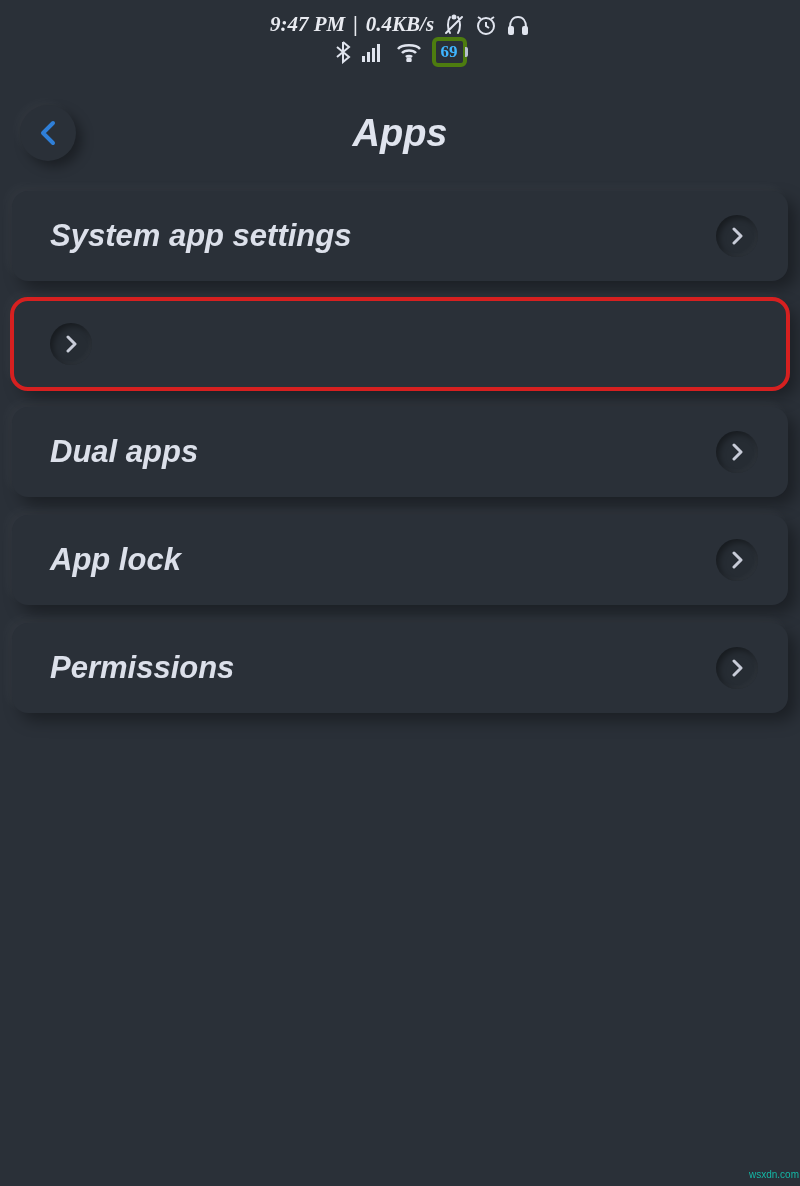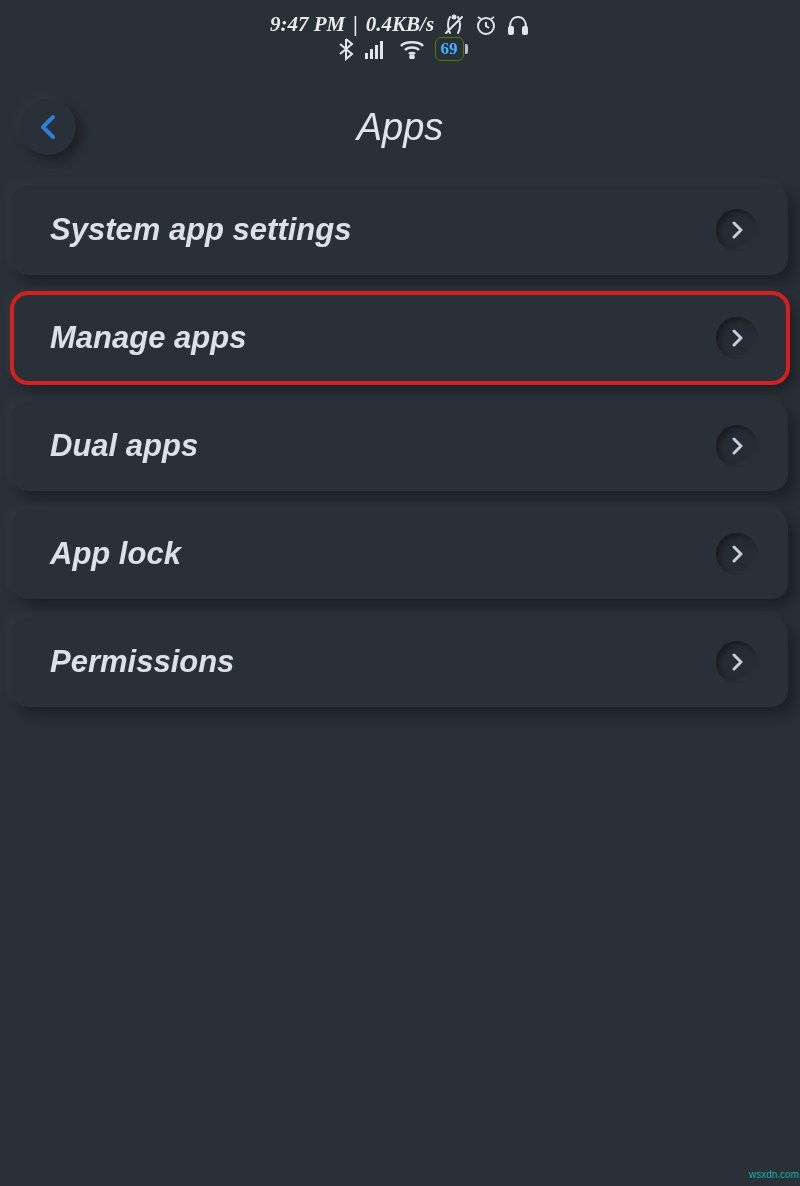--- a/index.html
+++ b/index.html
@@ -38,21 +38,21 @@
       align-items: center;
       gap: 10px;
     }
     .status-icon {
       display: inline-flex;
       align-items: center;
     }
     .battery-box {
       display: inline-flex;
       align-items: flex-end;
-      border: 1px solid #4d7c0f;
+      border: 4px solid #4d7c0f;
       border-radius: 6px;
       padding: 1px 5px;
       font-size: 17px;
       color: #3fb5ff;
       position: relative;
       font-style: normal;
     }
     .battery-box::after {
       content: '';
       position: absolute;
@@ -79,21 +79,21 @@
       display: flex;
       align-items: center;
       justify-content: center;
       cursor: pointer;
     }
     .page-title {
       position: absolute;
       left: 50%;
       transform: translateX(-50%);
       font-size: 38px;
-      font-weight: normal;
+      font-weight: bold;
       color: #e0e4ee;
       font-style: italic;
     }
     .menu-list {
       display: flex;
       flex-direction: column;
       gap: 18px;
       padding: 0 12px;
     }
     .menu-item {
@@ -208,21 +208,20 @@
   <div class="menu-item">
     <span class="menu-label">System app settings</span>
     <span class="chevron-circle">
       <svg width="14" height="18" viewBox="0 0 14 18">
           <path d="M4 2 L11 9 L4 16" fill="none" stroke="#c8ccd8" stroke-width="3" stroke-linecap="round" stroke-linejoin="round"></path>
         </svg>
     </span>
   </div>
 
   <div class="menu-item highlighted">
-    <span class="menu-label">Manage apps</span>
     <span class="chevron-circle">
       <svg width="14" height="18" viewBox="0 0 14 18">
           <path d="M4 2 L11 9 L4 16" fill="none" stroke="#c8ccd8" stroke-width="3" stroke-linecap="round" stroke-linejoin="round"></path>
         </svg>
     </span>
   </div>
 
   <div class="menu-item">
     <span class="menu-label">Dual apps</span>
     <span class="chevron-circle">

